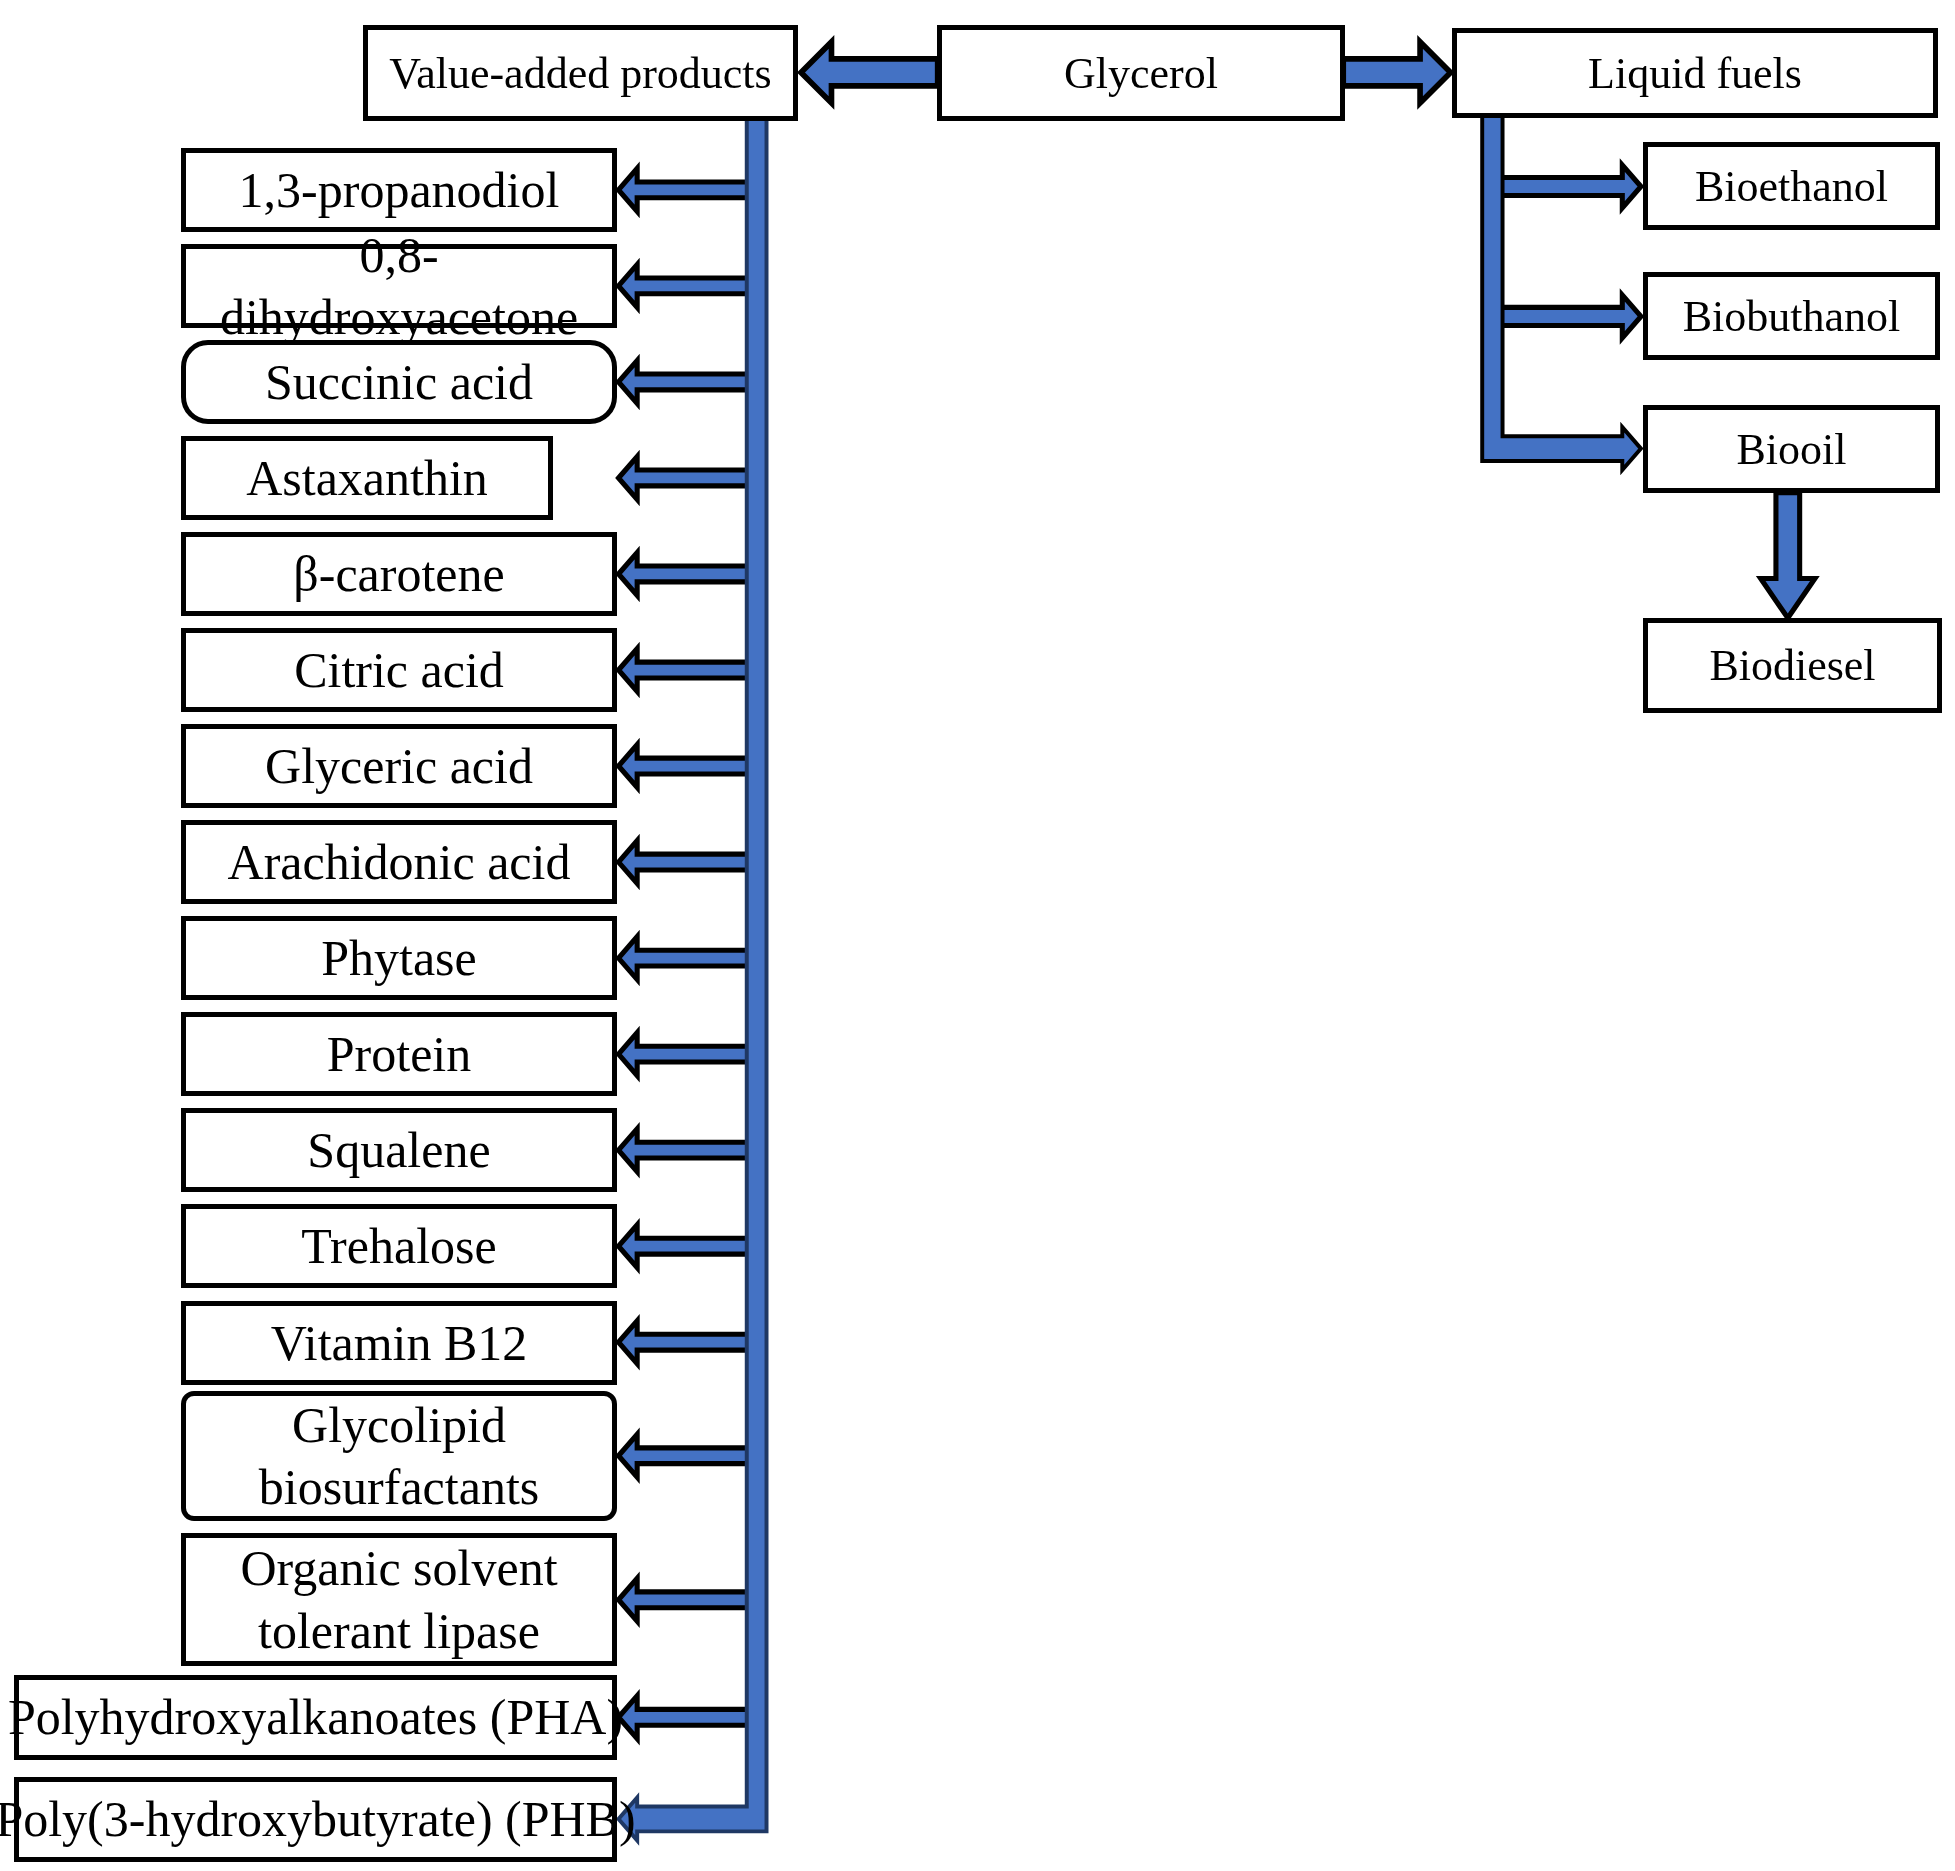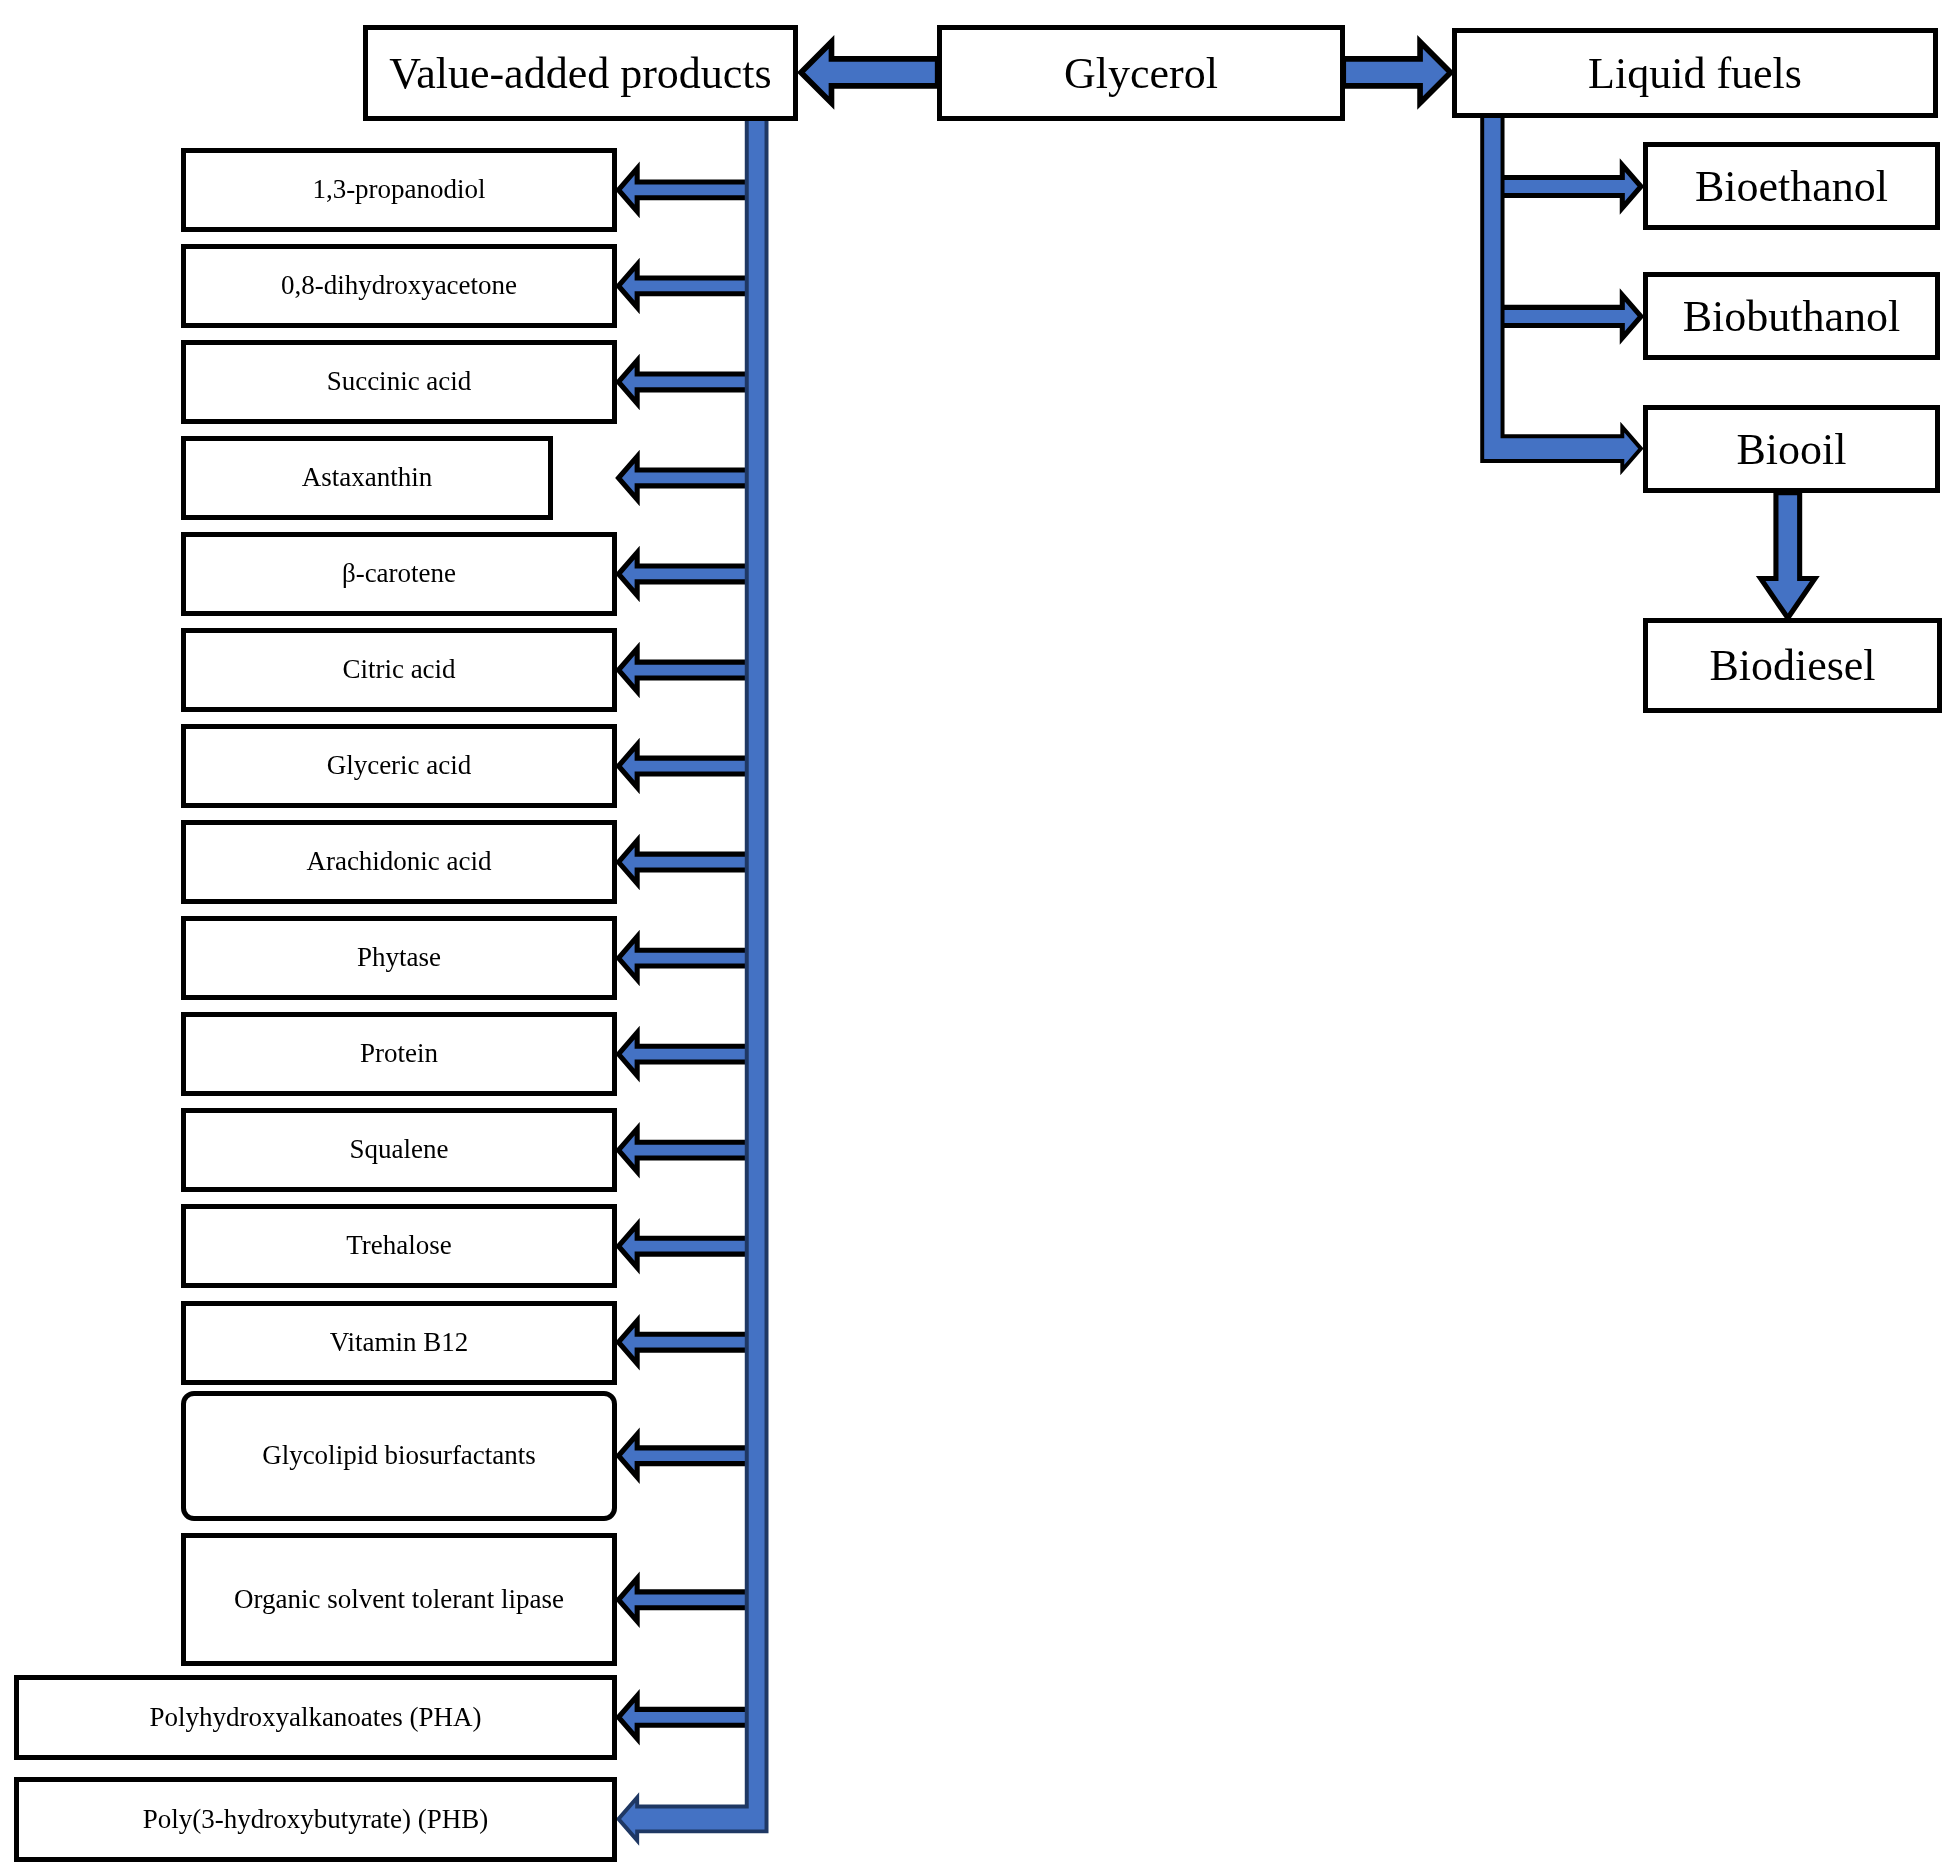--- a/index.html
+++ b/index.html
@@ -31,21 +31,21 @@
     align-items: center;
     justify-content: center;
     text-align: center;
     z-index: 1;
     line-height: 1.25;
   }
   .node .lbl {
     display: block;
     padding: 0 6.8px;
   }
-  .small { font-size: 27px; }
+  .small { font-size: 50px; }
   .big   { font-size: 44px; }
   .nowrap { white-space: nowrap; }
 </style>
 </head>
 <body>
 
 <div id="stage">
 
   <svg id="connectors" width="1955" height="1871" viewBox="0 0 3461 3312">
 
@@ -89,21 +89,21 @@
   <div class="node big" style="left:1452px; top:28px; width:486px; height:90px;">
     <span class="lbl">Liquid fuels</span>
   </div>
 
   <div class="node small" style="left:181px; top:148px; width:436px; height:84px;">
     <span class="lbl">1,3-propanodiol</span>
   </div>
   <div class="node small" style="left:181px; top:244px; width:436px; height:84px;">
     <span class="lbl">0,8-dihydroxyacetone</span>
   </div>
-  <div class="node small" style="left:181px; top:340px; width:436px; height:84px;">
+  <div class="node small" style="left:181px; top:340px; width:436px; height:84px;border-radius:27px;">
     <span class="lbl">Succinic acid</span>
   </div>
   <div class="node small" style="left:181px; top:436px; width:372px; height:84px;">
     <span class="lbl">Astaxanthin</span>
   </div>
   <div class="node small" style="left:181px; top:532px; width:436px; height:84px;">
     <span class="lbl">β-carotene</span>
   </div>
   <div class="node small" style="left:181px; top:628px; width:436px; height:84px;">
     <span class="lbl">Citric acid</span>

